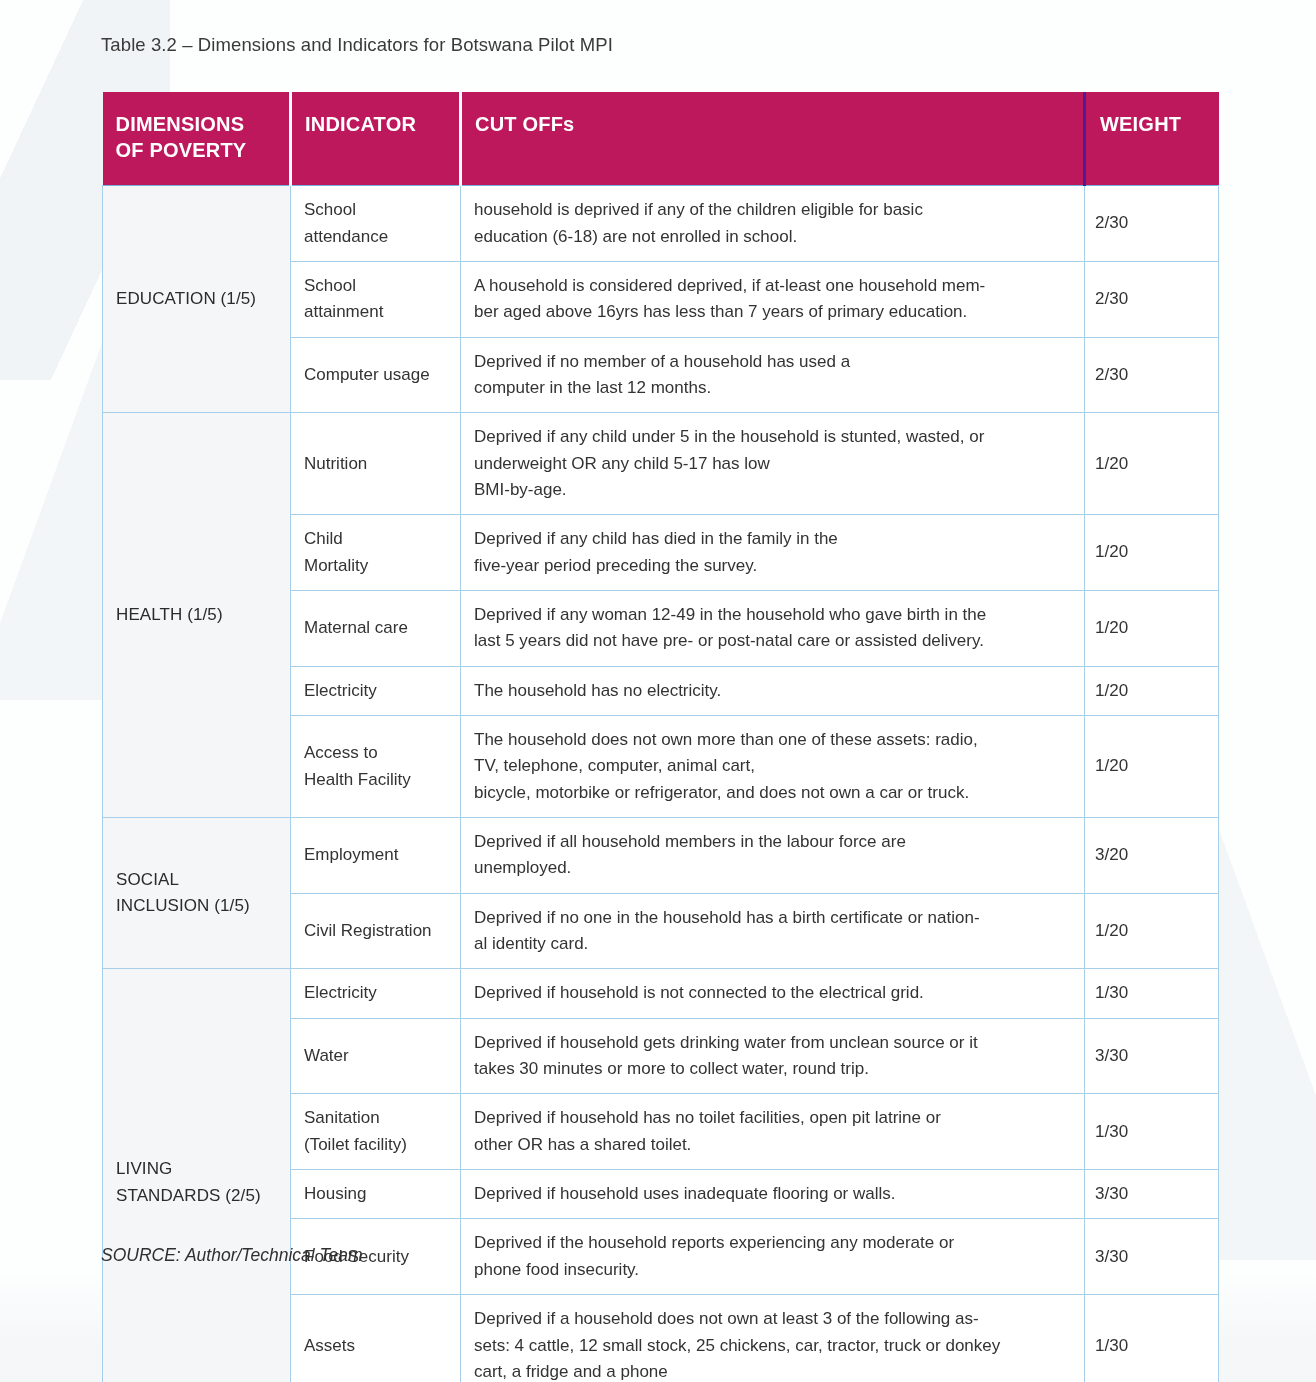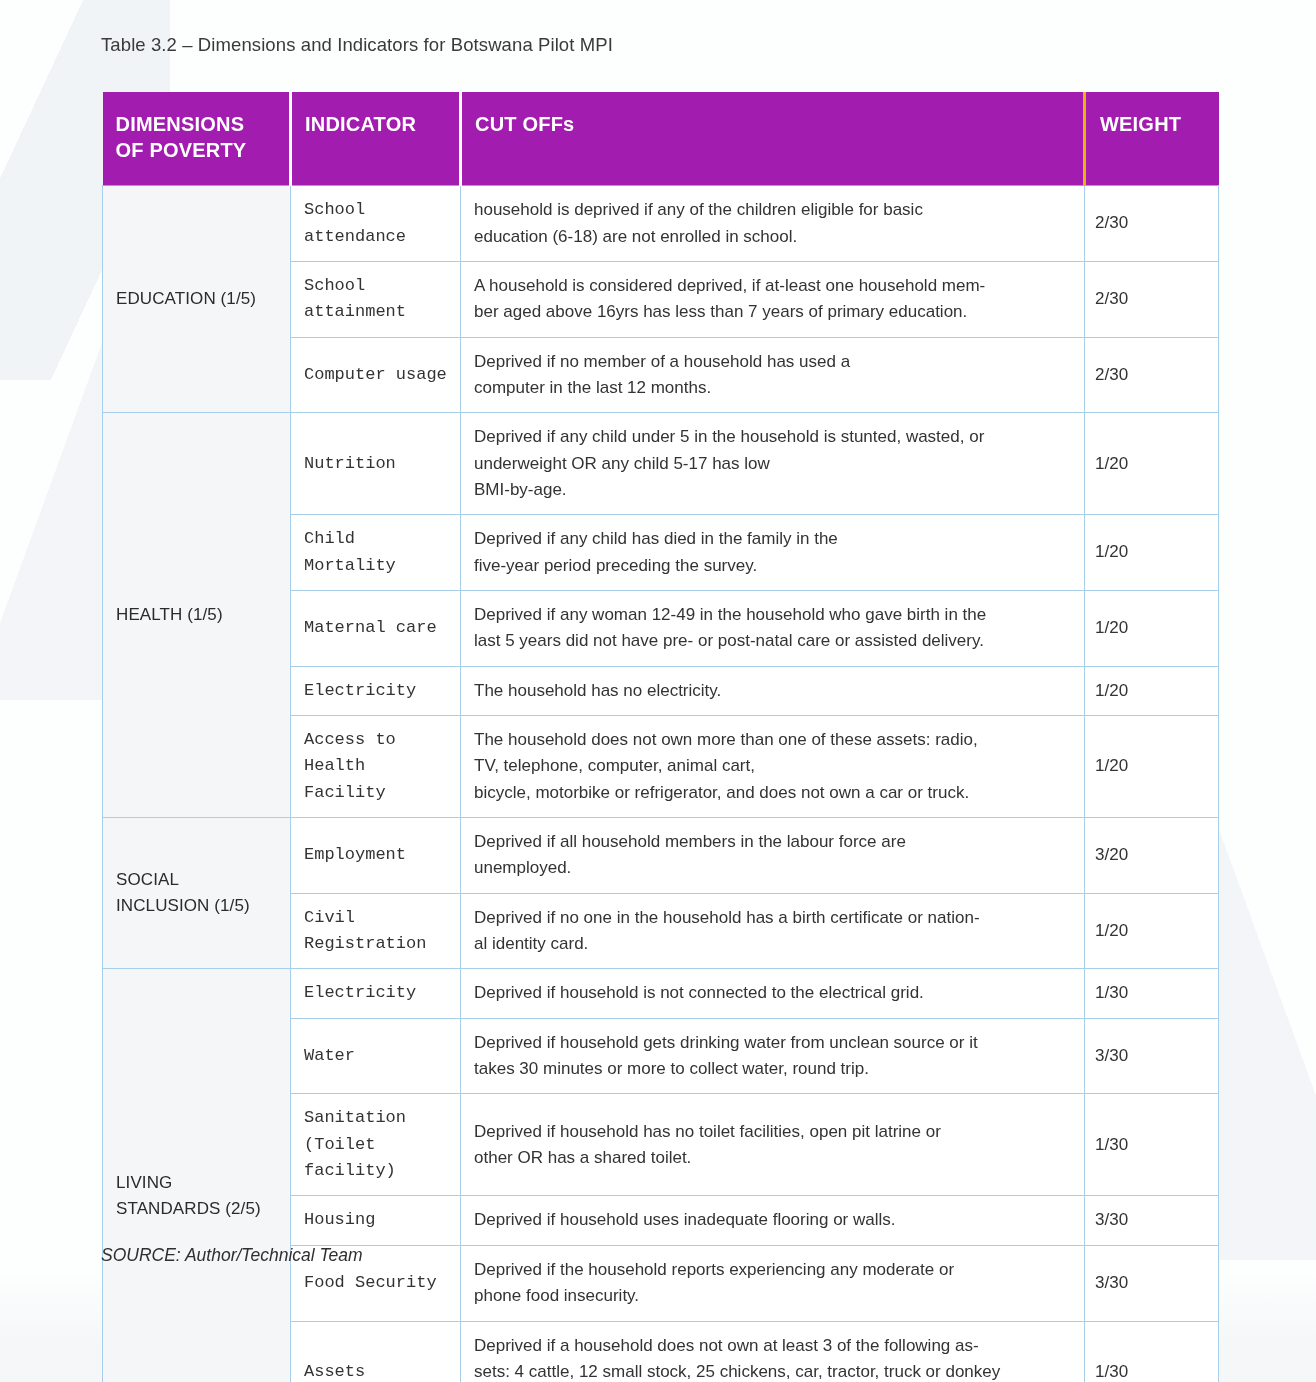--- a/index.html
+++ b/index.html
@@ -65,34 +65,34 @@
     width: 1116px;
     border-collapse: collapse;
     table-layout: fixed;
   }
   table.mpi col.c-dim   { width: 188px; }
   table.mpi col.c-ind   { width: 170px; }
   table.mpi col.c-cut   { width: 624px; }
   table.mpi col.c-wgt   { width: 134px; }
 
   thead th {
-    background: #a21caf;
+    background: #be185d;
     color: #ffffff;
     font-size: 20px;
     font-weight: bold;
     text-align: left;
     vertical-align: top;
     padding: 20px 0 22px 13px;
     line-height: 1.28;
     letter-spacing: 0.2px;
     border: none;
   }
   thead th.h-dim { border-right: 3px solid #ffffff; }
   thead th.h-ind { border-right: 3px solid #ffffff; }
-  thead th.h-cut { border-right: 3px solid #eab308; }
+  thead th.h-cut { border-right: 3px solid #4c1d95; }
   thead th.h-wgt { padding-left: 14px; margin-left: 40px; }
 
   tbody td {
     border: 1px solid #a8cfe9;
     font-size: 17px;
     color: #333333;
     line-height: 1.55;
     vertical-align: middle;
     background: #ffffff;
   }
@@ -101,21 +101,20 @@
     font-weight: normal;
     font-size: 17px;
     color: #2b2b2b;
     padding: 10px 8px 10px 13px;
     vertical-align: middle;
     letter-spacing: 0.1px;
   }
   tbody td.ind {
     padding: 11px 8px 11px 13px;
     vertical-align: middle;
-    font-family: Liberation Mono, monospace;
   }
   tbody td.cut {
     padding: 11px 14px 11px 13px;
     vertical-align: middle;
   }
   tbody td.wgt {
     padding: 11px 8px 11px 10px;
     vertical-align: middle;
   }
   tr.group-top > td { border-top: 1px solid #70b4de; }

